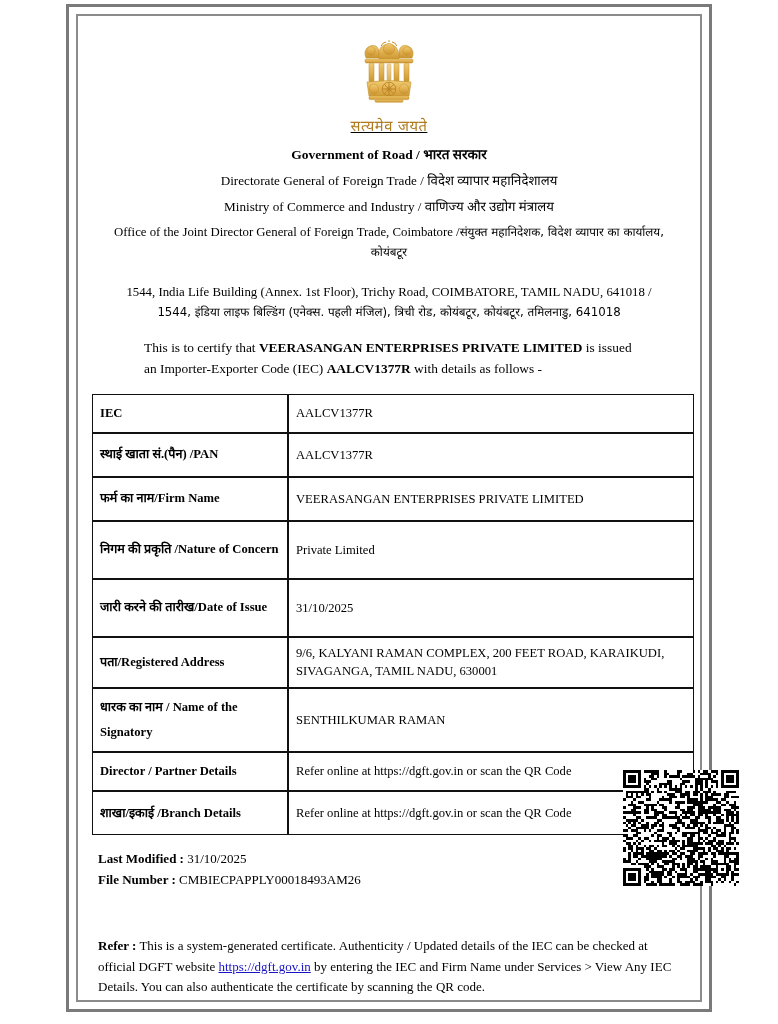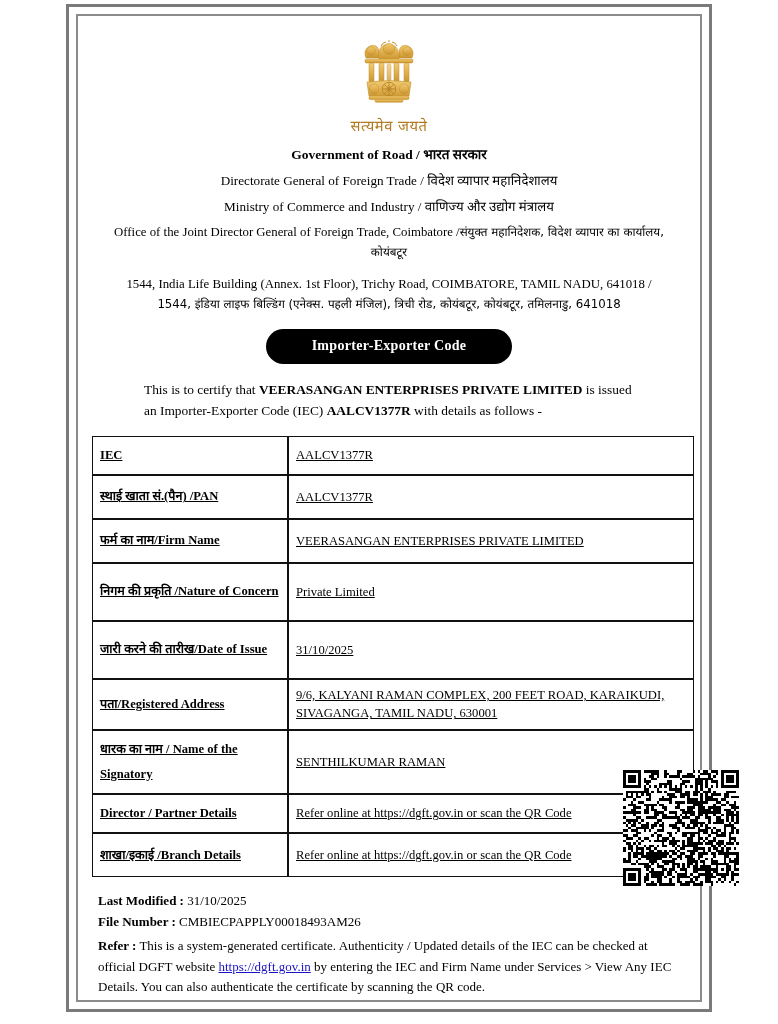--- a/index.html
+++ b/index.html
@@ -47,20 +47,21 @@
     position: absolute;
     left: 0; top: 0; right: 0; bottom: 0;
     padding: 14px 14px 10px 14px;
     box-sizing: border-box;
   }
 
   
   .emblem-block {
     text-align: center;
     padding-top: 10px;
+    text-decoration: underline;
   }
   .emblem-svg { display: block; margin: 0 auto; }
   .emblem-motto {
     font-family: "DejaVu Sans", sans-serif;
     font-size: 9.5px;
     color: #b07a1e;
     letter-spacing: 0.5px;
     margin-top: -2px;
     line-height: 1.1;
   }
@@ -113,21 +114,20 @@
   }
   .certify b { font-weight: bold; }
 
   
   .detail-table {
     margin: 14px auto 0 auto;
     width: 602px;
     border-collapse: separate;
     border-spacing: 0;
     table-layout: fixed;
-    text-decoration: underline;
   }
   .detail-table td {
     border: 1.5px solid #111111;
     padding: 6px 7px;
     font-size: 12.6px;
     vertical-align: middle;
     background: #ffffff;
   }
   .detail-table td.lbl {
     width: 180px;
@@ -246,28 +246,25 @@
         </div>
         <div class="hdr hdr-line">
           <span>Directorate General of Foreign Trade / विदेश व्यापार महानिदेशालय</span>
         </div>
         <div class="hdr hdr-line">
           <span>Ministry of Commerce and Industry / वाणिज्य और उद्योग मंत्रालय</span>
         </div>
         <div class="hdr hdr-addr">
           <span>Office of the Joint Director General of Foreign Trade, Coimbatore /</span><span class="dev">संयुक्त महानिदेशक, विदेश व्यापार का कार्यालय, कोयंबटूर</span>
         </div>
-        <div class="hdr hdr-addr" style="margin-top:12px">
+        <div class="hdr hdr-addr" style="margin-top:20px">
           <span>1544, India Life Building (Annex. 1st Floor), Trichy Road, COIMBATORE, TAMIL NADU, 641018  /</span><br>
           <span class="dev">1544, इंडिया लाइफ बिल्डिंग (एनेक्स. पहली मंजिल), त्रिची रोड, कोयंबटूर, कोयंबटूर, तमिलनाडु, 641018</span>
         </div>
 
-        <div class="banner-row">
-          <span class="banner">Importer-Exporter Code</span>
-        </div>
 
         <div class="certify">
           <span>This is to certify that </span><b>VEERASANGAN ENTERPRISES PRIVATE LIMITED</b><span> is issued an Importer-Exporter Code (IEC) </span><b>AALCV1377R</b><span> with details as follows -</span>
         </div>
 
         <table class="detail-table">
           <tbody id="detail-rows">
               <tr class="short">
                 <td class="lbl">IEC</td>
                 <td class="val">AALCV1377R</td>

